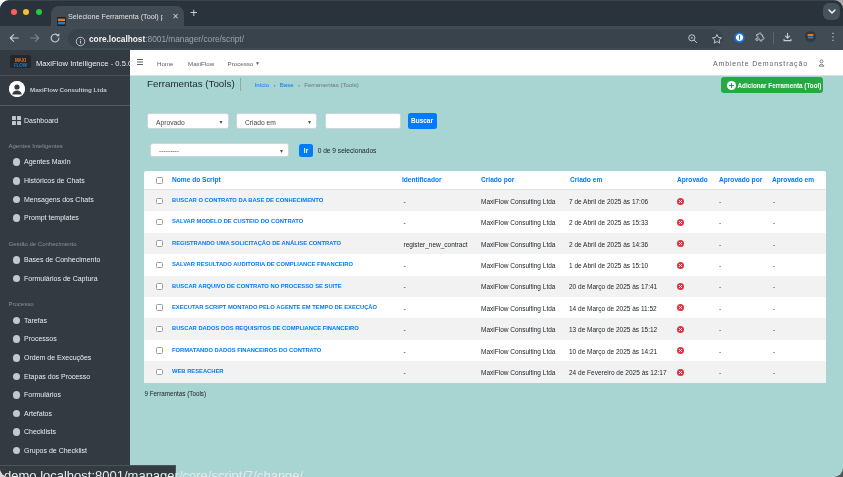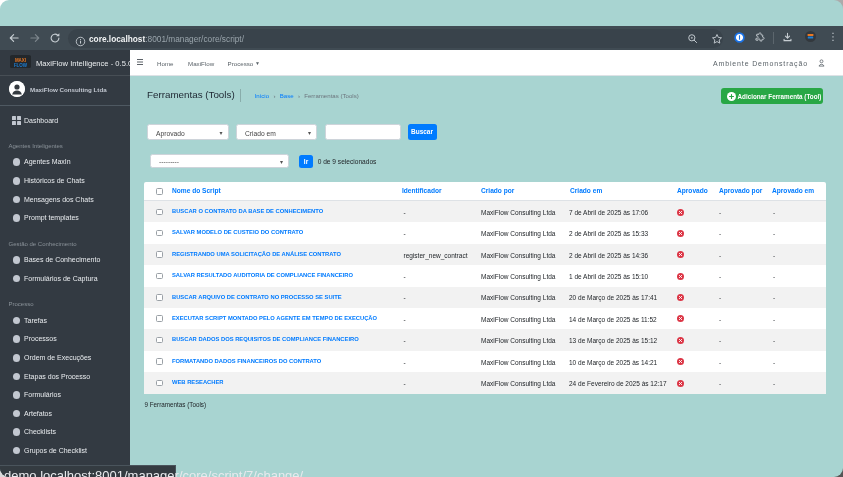--- a/index.html
+++ b/index.html
@@ -33,21 +33,21 @@
 #menu { position:absolute; left:0; top:61px; width:130px; }
 .mi { position:relative; height:18.6px; }
 .gicon { position:absolute; left:12px; top:4.7px; } .gicon svg, .noicon svg, .tbi svg, .nitem svg { display:block; }
 .cicon { position:absolute; left:12.5px; top:5.5px; width:7.5px; height:7.5px; border-radius:50%; background:#c2c7d0; }
 .mtxt { position:absolute; left:24px; top:5.5px; font-size:7px; color:#e9ecef; white-space:nowrap; }
 .msec { height:23.4px; padding:13.2px 0 0 8.5px; font-size:6px; color:#8a9299; white-space:nowrap; }
 
 #navbar { position:absolute; left:130px; top:50px; width:713px; height:26px; background:#fff; border-bottom:1px solid #dee2e6; }
 .nitem { position:absolute; top:9.8px; font-size:6.2px; color:#5a6268; white-space:nowrap; }
 
-#content { position:absolute; left:130px; top:76px; width:713px; height:338px;border-radius:18px; }
+#content { position:absolute; left:130px; top:65px; width:713px; height:338px;border-radius:18px; }
 #title { position:absolute; left:17px; top:13px; font-size:9.8px; color:#212b36; }
 #tdivider { position:absolute; left:109.6px; top:12.5px; width:1px; height:13.5px; background:rgba(0,0,0,.18); }
 #crumb { position:absolute; left:124.5px; top:15.8px; font-size:6.1px; color:#6c757d; white-space:nowrap; }
 #crumb a { color:#007bff; text-decoration:none; }
 #crumb .sep { margin:0 4.3px; color:#6c757d; }
 #addbtn { position:absolute; left:591px; top:11.5px; width:102px; height:16.5px; background:#28a745; border-radius:3px; color:#fff; }
 #addbtn span { position:absolute; left:16.5px; top:5px; font-size:6.3px; font-weight:bold; white-space:nowrap; }
 #addbtn svg { position:absolute; left:6px; top:4px; }
 
 .sel { position:absolute; background:#fff; border:1px solid #ced4da; border-radius:2.5px; }
@@ -65,20 +65,41 @@
 .cell { position:absolute; top:7.8px; font-size:6.5px; color:#212529; white-space:nowrap; }
 .noicon { position:absolute; top:7.5px; } .noicon svg { display:block; }
 #fcount { position:absolute; left:14.5px; top:324.8px; font-size:6.3px; color:#212529; }
 
 #tooltip { position:absolute; left:0; top:465px; width:176px; height:12px; background:#343b41; border:1px solid #4a545c; border-left:none; border-bottom:none; }
 #tooltip span { position:absolute; left:4px; top:2px; font-size:13px; color:#e8eaed; white-space:nowrap; }
 </style></head>
 <body>
 <div id="win">
 
+<div id="tabstrip">
+      <div style="position:absolute;left:0;top:0;width:843px;height:1px;background:rgba(255,255,255,.08)"></div>
+  <span class="tl" style="left:11px;background:#ff5f57"></span>
+  <span class="tl" style="left:22.5px;background:#febc2e"></span>
+  <span class="tl" style="left:35.5px;background:#28c840"></span>
+  <div id="tab">
+    <span class="fav"><svg width="9" height="9" viewBox="0 0 10 10">
+            <rect width="10" height="10" rx="1.5" fill="#1b2026"></rect>
+            <rect x="1" y="1.8" width="8" height="2.8" fill="#e87722"></rect>
+            <rect x="1" y="5.4" width="8" height="2.8" fill="#1c7fd6"></rect>
+          </svg></span>
+    <span class="ttl">Selecione Ferramenta (Tool) p</span>
+    <span class="cls">✕</span>
+  </div>
+  <span id="newtab">+</span>
+  <div id="chev">
+        <svg width="8" height="6" viewBox="0 0 8 6">
+          <path d="M1 1l3 3 3-3" stroke="#fff" stroke-width="1.4" fill="none" stroke-linecap="round" stroke-linejoin="round"></path>
+        </svg>
+      </div>
+</div>
 
 <div id="toolbar"></div>
 <span class="tbi" style="left:8px;top:31.5px">
       <svg width="12" height="12" viewBox="0 0 16 16">
         <path d="M13.5 8H3M7.5 3.5L3 8l4.5 4.5" stroke="#c6cdd2" stroke-width="1.5" fill="none" stroke-linecap="round" stroke-linejoin="round"></path>
       </svg>
     </span>
 <span class="tbi" style="left:29px;top:31.5px;opacity:.45">
       <svg width="12" height="12" viewBox="0 0 16 16">
         <path d="M2.5 8H13M8.5 3.5L13 8l-4.5 4.5" stroke="#c6cdd2" stroke-width="1.5" fill="none" stroke-linecap="round" stroke-linejoin="round"></path>

